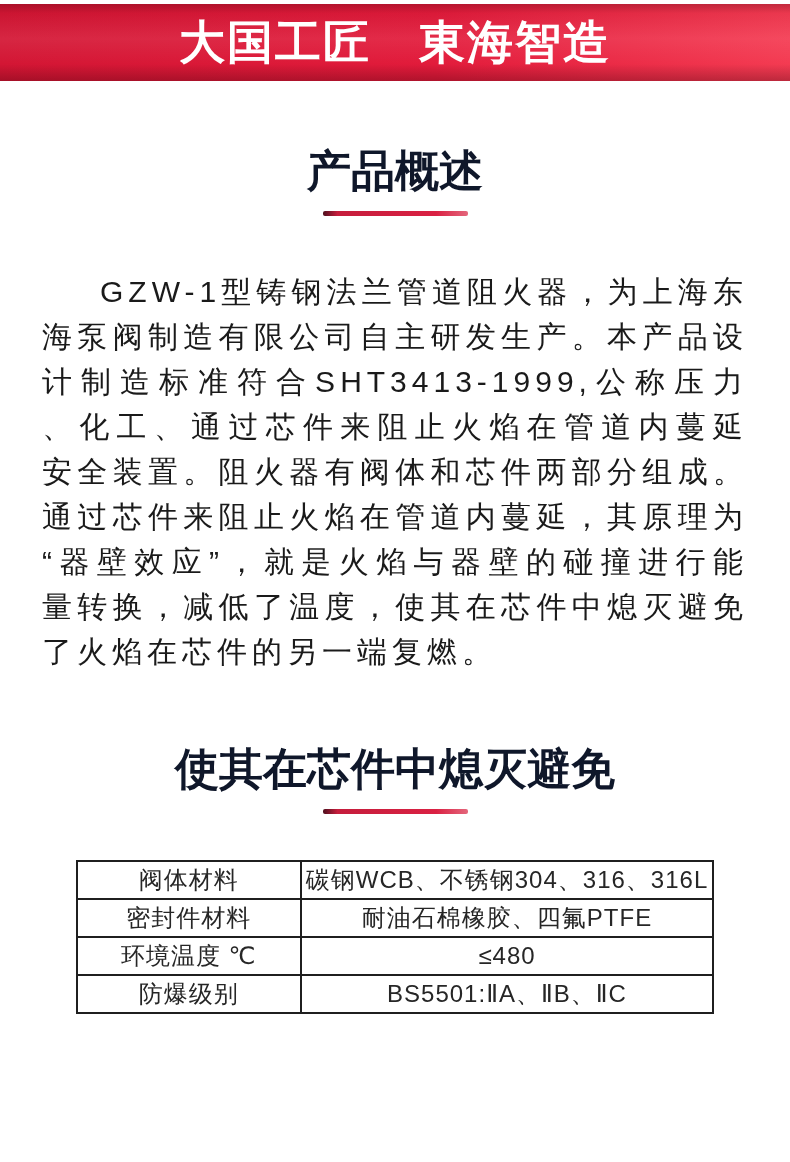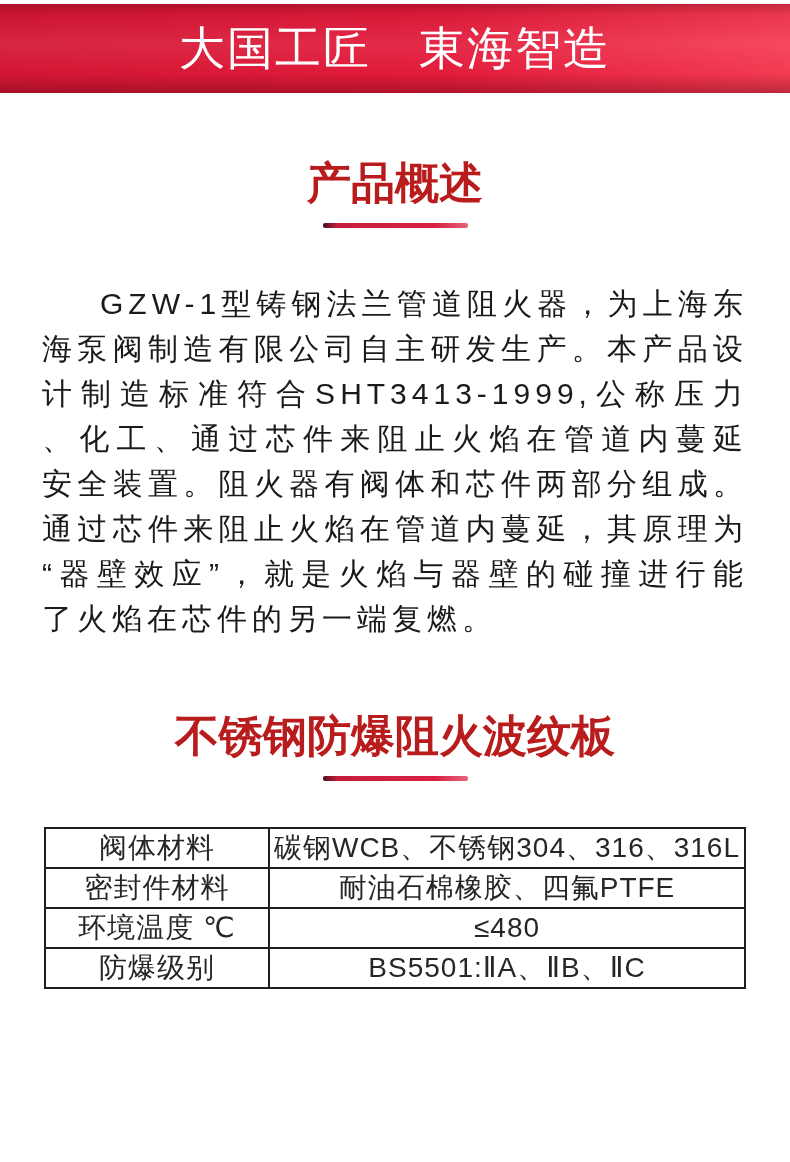--- a/index.html
+++ b/index.html
@@ -10,46 +10,46 @@
   }
   body {
     width: 790px; height: 1162px;
     overflow: hidden;
     position: relative;
   }
 
   
   .banner {
     margin-top: 4px;
-    height: 89px;
+    height: 77px;
     background:
       linear-gradient(180deg,
         rgba(60,0,10,0.28) 0%,
         rgba(60,0,10,0.05) 12%,
         rgba(255,255,255,0.07) 45%,
         rgba(60,0,10,0.00) 78%,
         rgba(60,0,10,0.30) 100%),
       linear-gradient(90deg, #d31634 0%, #e21b3b 55%, #f43b52 100%);
     display: flex;
     align-items: center;
     justify-content: center;
     color: #ffffff;
     font-size: 46px;
-    font-weight: normal;
+    font-weight: bold;
     letter-spacing: 2px;
     white-space: pre;
   }
 
   
   .section-title {
     margin: 0;
     text-align: center;
     font-size: 44px;
     font-weight: bold;
-    color: #b91c1c;
+    color: #0f172a;
     letter-spacing: 0px;
     line-height: 1.2;
   }
   .title-overview { padding-top: 64px; }
   .title-usage    { padding-top: 69px; }
 
   .title-underline {
     width: 145px;
     height: 5px;
     margin: 13px auto 0;
@@ -76,21 +76,21 @@
   
   .materials-table {
     margin: 46px auto 0;
     border-collapse: collapse;
     table-layout: fixed;
   }
   .materials-table td {
     border: 2px solid #1f1f1f;
     height: 38px;
     padding: 0 4px;
-    font-size: 28px;
+    font-size: 24px;
     text-align: center;
     vertical-align: middle;
     color: #262626;
     letter-spacing: 1px;
     white-space: nowrap;
   }
   .materials-table .col-label { width: 224px; }
   .materials-table .col-value { width: 314px; }
 </style>
 </head>
@@ -107,26 +107,27 @@
     <div class="title-underline"></div>
 
     <div class="paragraph">
       <div class="pline pline-first">GZW-1型铸钢法兰管道阻火器，为上海东</div>
       <div class="pline">海泵阀制造有限公司自主研发生产。本产品设</div>
       <div class="pline">计制造标准符合SHT3413-1999,公称压力</div>
       <div class="pline">、化工、通过芯件来阻止火焰在管道内蔓延</div>
       <div class="pline">安全装置。阻火器有阀体和芯件两部分组成。</div>
       <div class="pline">通过芯件来阻止火焰在管道内蔓延，其原理为</div>
       <div class="pline">“器壁效应”，就是火焰与器壁的碰撞进行能</div>
+      <div class="pline">量转换，减低了温度，使其在芯件中熄灭避免</div>
       <div class="pline pline-last">了火焰在芯件的另一端复燃。</div>
     </div>
   </section>
 
   <section>
-    <h1 class="section-title title-usage">不锈钢防爆阻火波纹板</h1>
+    <h1 class="section-title title-usage">使其在芯件中熄灭避免</h1>
     <div class="title-underline"></div>
 
     <table class="materials-table">
       <tbody>
         <tr>
           <td class="col-label">阀体材料</td>
           <td class="col-value">碳钢WCB、不锈钢304、316、316L</td>
         </tr>
         <tr>
           <td class="col-label">密封件材料</td>

